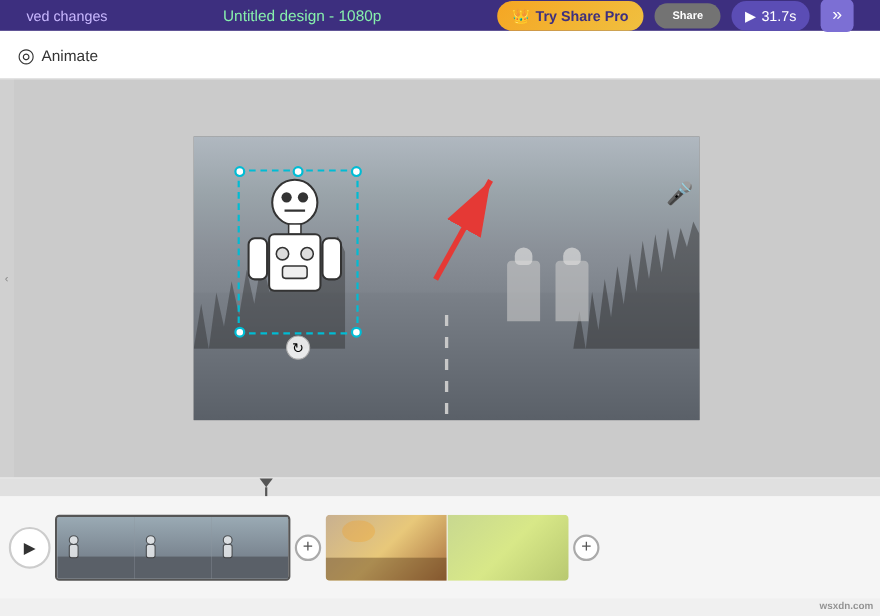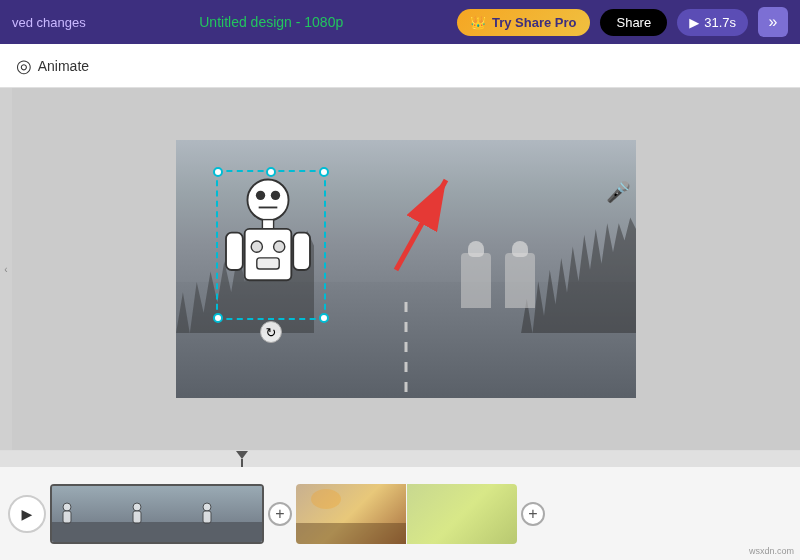--- a/index.html
+++ b/index.html
@@ -9,60 +9,60 @@
       overflow: hidden;
       font-family: -apple-system, BlinkMacSystemFont, 'Segoe UI', sans-serif;
       background: #f0f0f0;
       position: relative;
     }
 
     
     .header {
       display: flex;
       align-items: center;
-      height: 44px;
+      height: 28px;
       background: #3d2f7f;
-      padding: 0 12px;
+      padding: 0 24px;
       gap: 10px;
       position: relative;
       z-index: 10;
     }
     .header-saved {
       color: #c9b8ff;
       font-size: 13px;
       flex-shrink: 0;
     }
     .header-title {
       flex: 1;
       text-align: center;
-      color: #22c55e;
+      color: #86efac;
       font-size: 14px;
       font-weight: 500;
     }
     .header-try-canva {
       background: linear-gradient(135deg, #f5a623, #f0c040);
       color: #3d2f7f;
       border: none;
       border-radius: 20px;
       padding: 6px 14px;
       font-size: 13px;
       font-weight: 700;
       cursor: pointer;
       display: flex;
       align-items: center;
       gap: 5px;
     }
     .header-share {
-      background: #000000;
+      background: #737373;
       color: white;
       border: none;
       border-radius: 20px;
       padding: 6px 16px;
-      font-size: 13px;
-      font-weight: 400;
+      font-size: 10px;
+      font-weight: 700;
       cursor: pointer;
     }
     .header-time {
       background: #5b4db5;
       color: white;
       border: none;
       border-radius: 20px;
       padding: 6px 12px;
       font-size: 13px;
       display: flex;
@@ -478,21 +478,21 @@
       overflow: hidden;
     }
 
     
     .watermark {
       position: absolute;
       bottom: 4px;
       right: 6px;
       font-size: 9px;
       color: rgba(0,0,0,0.4);
-      font-weight: normal;
+      font-weight: bold;
     }
   </style>
 </head>
 <body>
 
 <div class="header">
   <span class="header-saved">ved changes</span>
   <span class="header-title">Untitled design - 1080p</span>
   <button class="header-try-canva">
     <span>👑</span>

